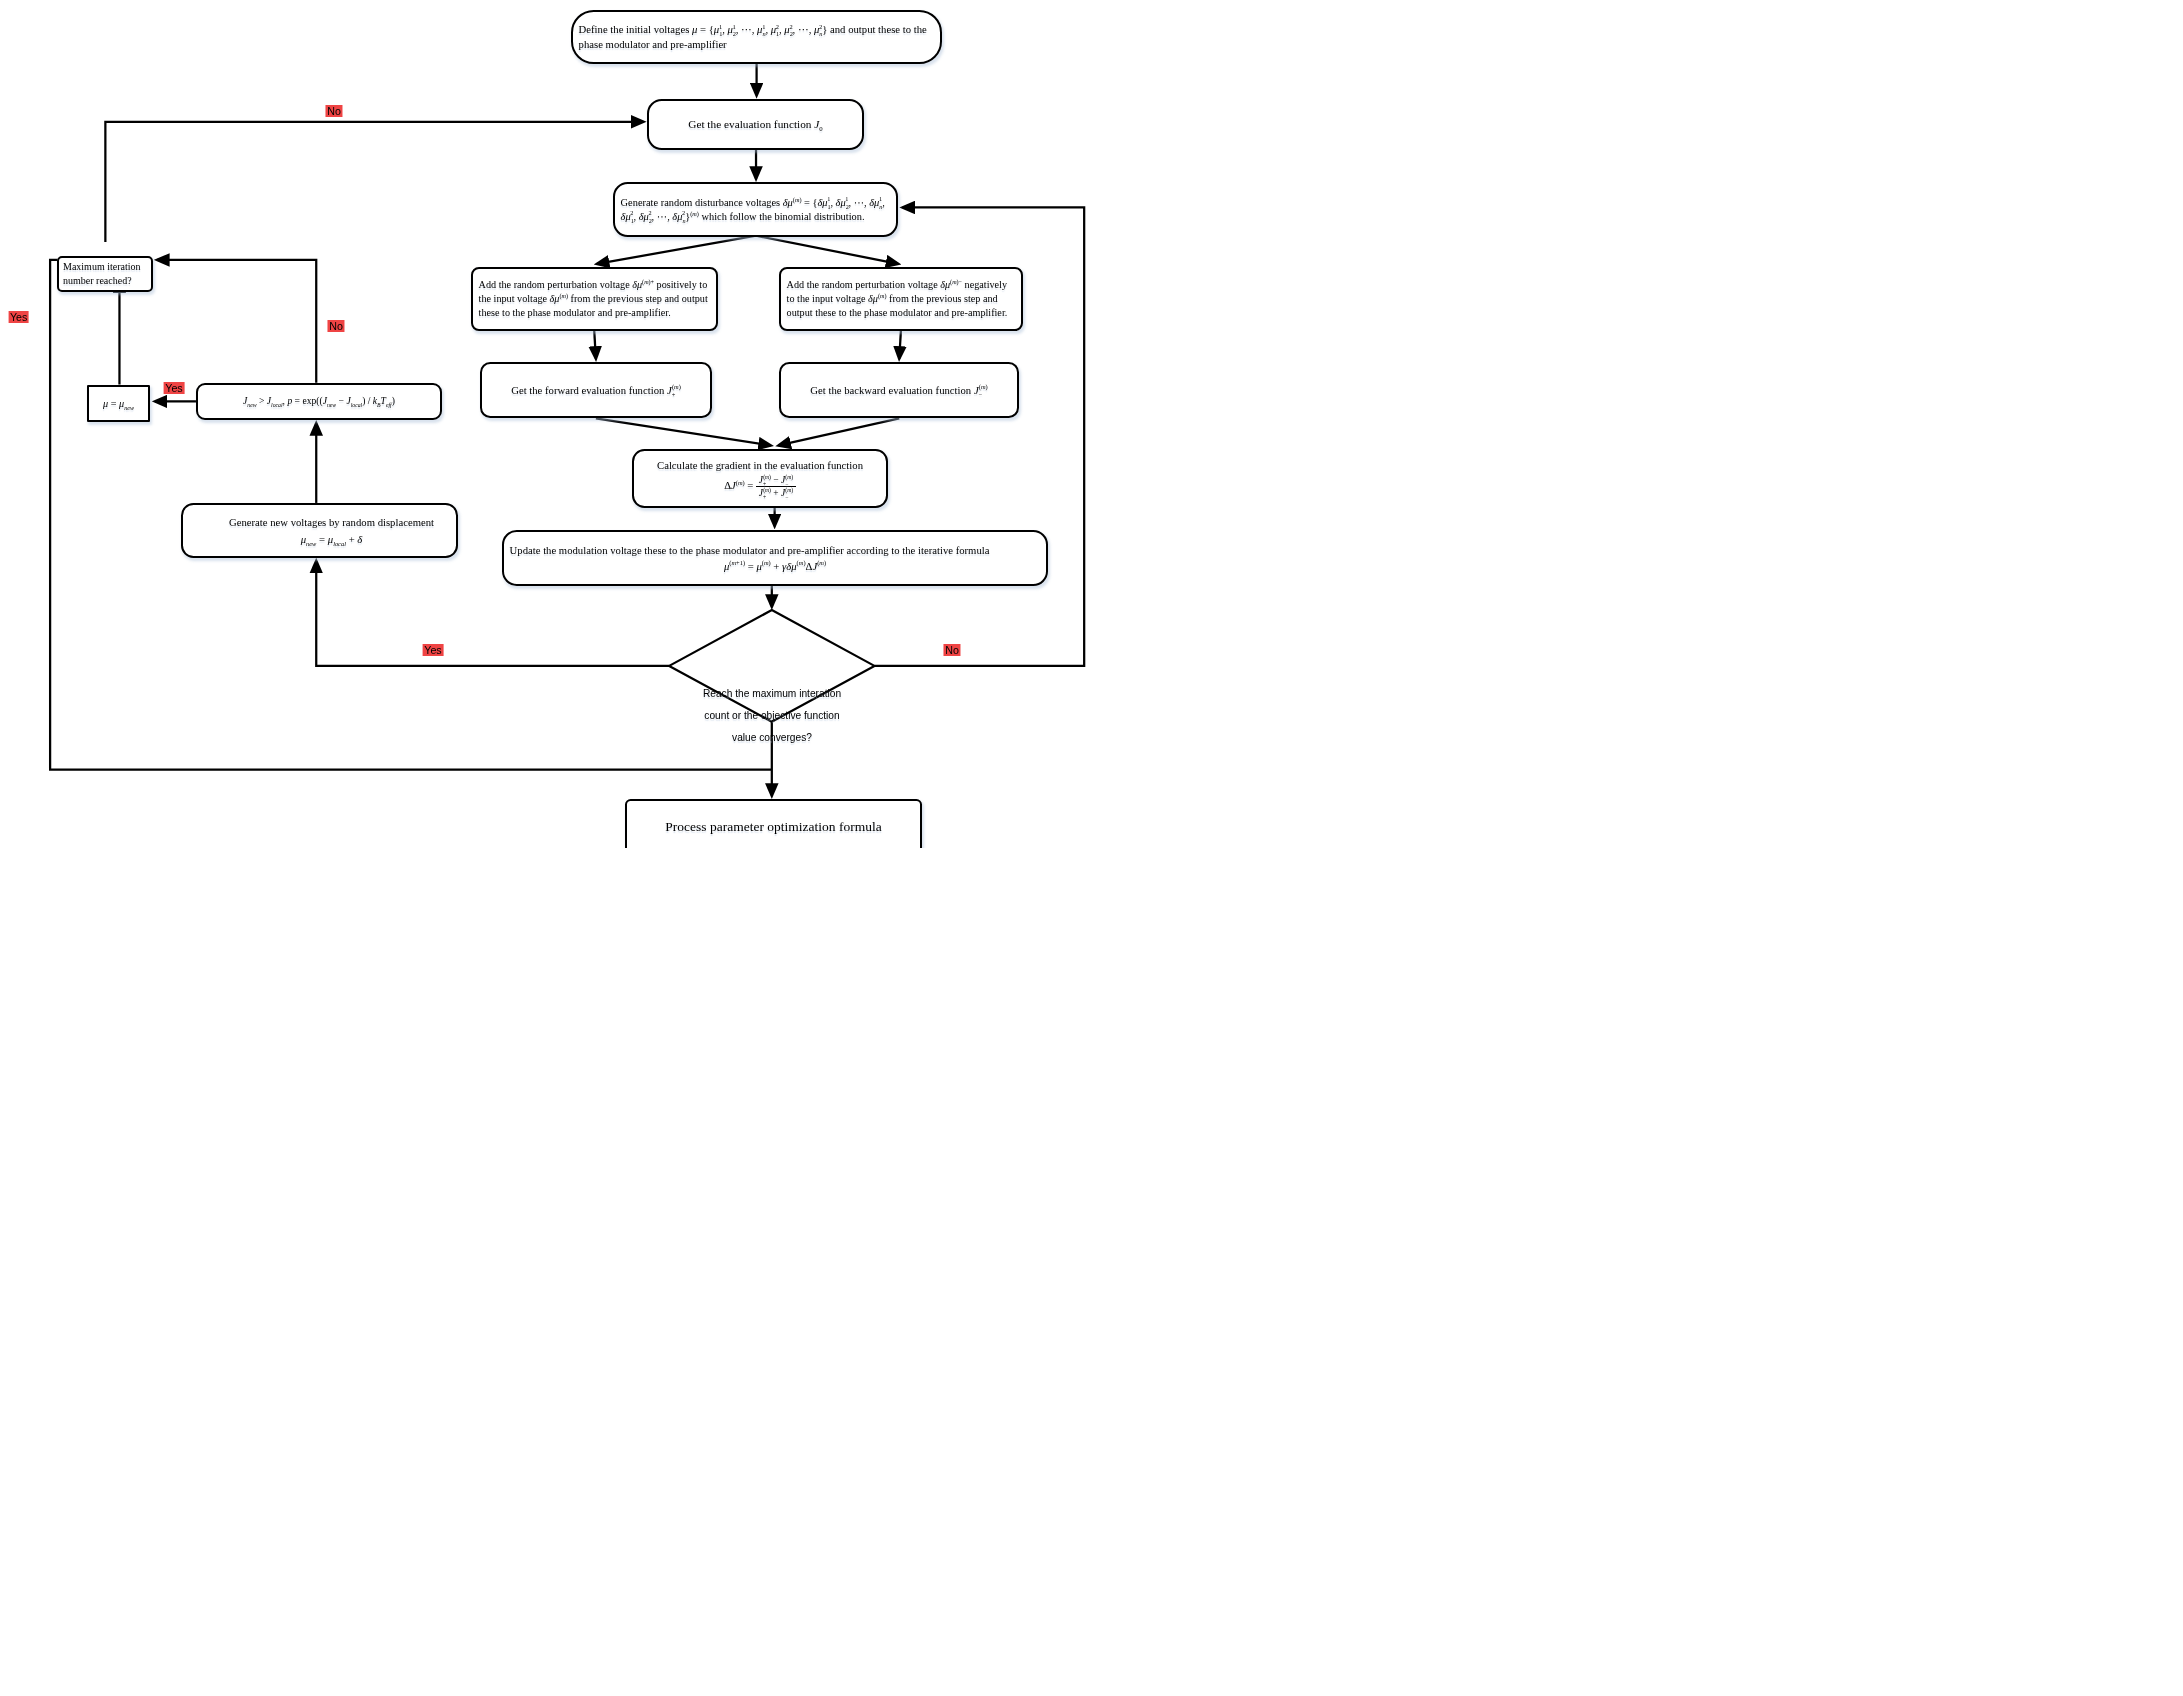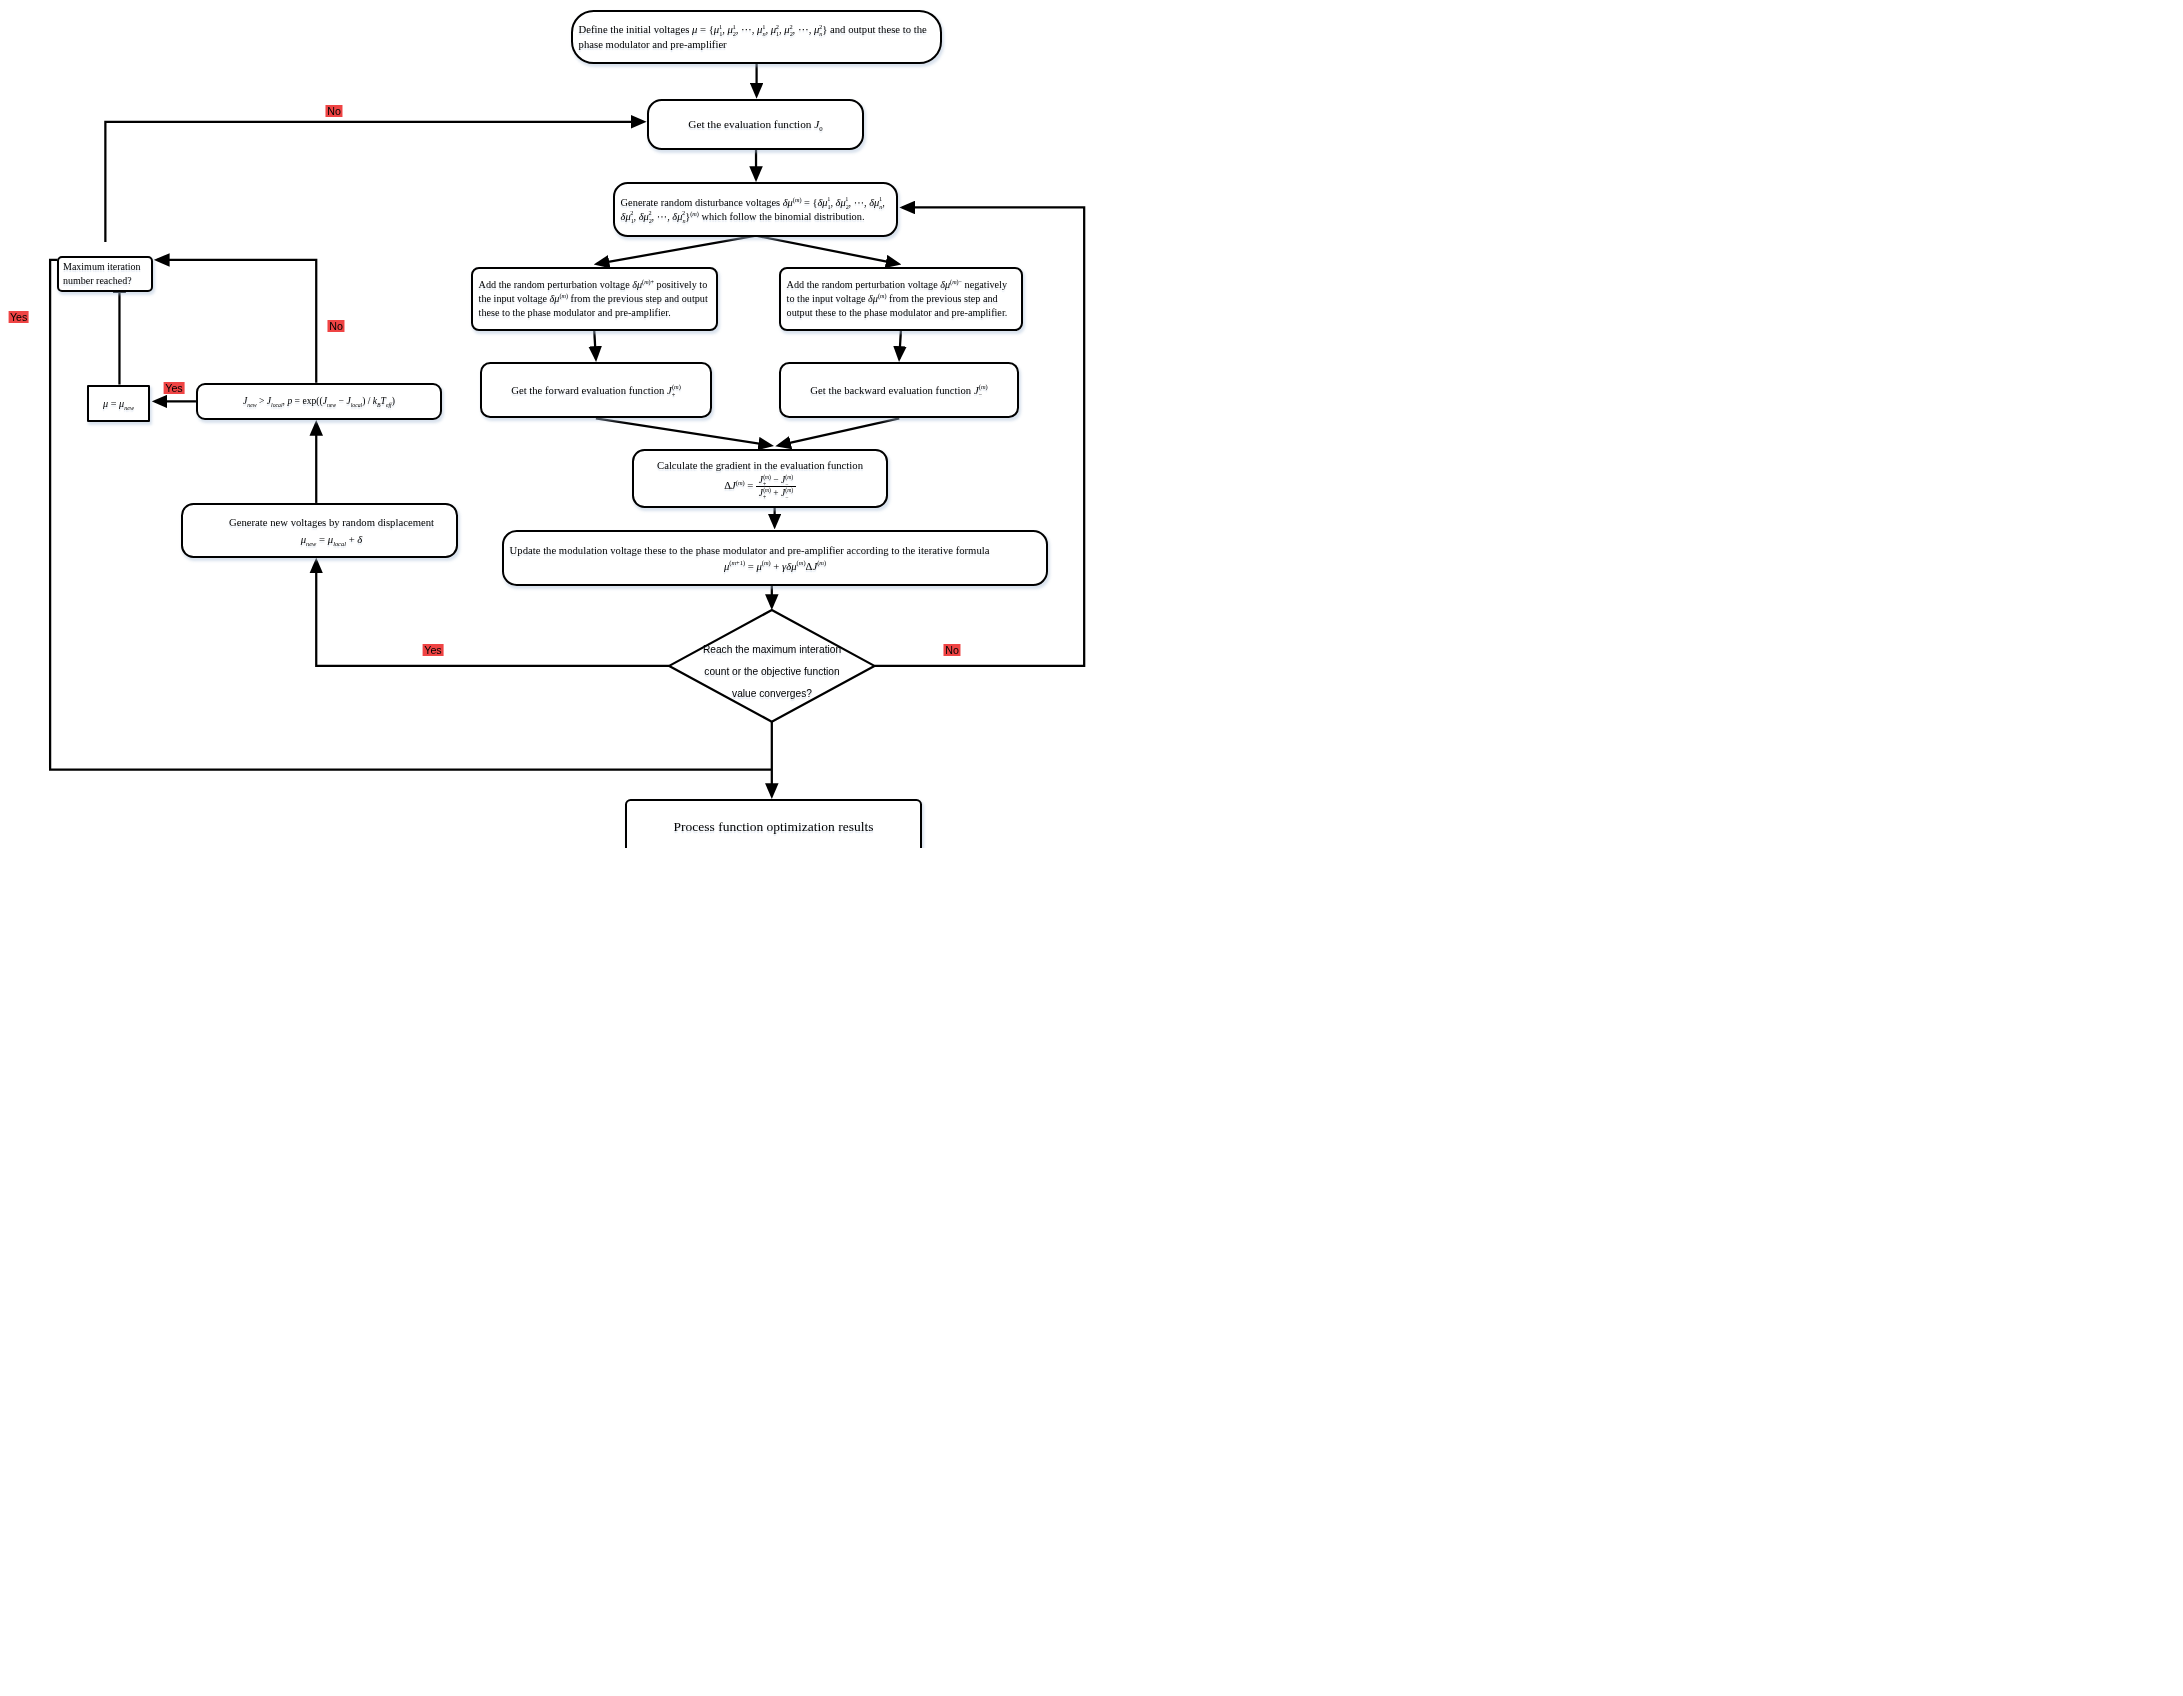--- a/index.html
+++ b/index.html
@@ -16,21 +16,21 @@
   sup{font-size:60%;vertical-align:super;line-height:0;}
   sub{font-size:60%;vertical-align:sub;line-height:0;}
   sub + sup{margin-left:-0.55em;}
   .frac{display:inline-block;vertical-align:middle;text-align:center;font-size:88%;line-height:1.15;}
   .frac .num{display:block;border-bottom:0.9px solid #000;padding:0 2.8px 0.6px;}
   .frac .den{display:block;padding:0.6px 2.8px 0;}
   .lbl{position:absolute;z-index:3;font-family:"Liberation Sans",sans-serif;font-size:10.7px;
        transform:translate(-50%,-50%);background:#ef4444;padding:0 1.7px;}
   .dtext{position:absolute;z-index:3;font-family:"Liberation Sans",sans-serif;font-size:10.2px;
          text-align:center;line-height:2.15;transform:translate(-50%,-50%);
-         text-shadow:0 1.7px 1.1px rgba(185,202,224,.5);}
+         text-shadow:0 1.7px 1.1px rgba(185,202,224,.5);margin-top:44px;}
 </style>
 </head>
 <body>
 
 <div class="page">
 
   <svg class="wires" width="1092" height="848" viewBox="0 0 1935 1504">
     <defs>
       <marker id="arr" markerWidth="7" markerHeight="6" refX="5.5" refY="3" orient="auto">
         <polygon points="0 0, 7 3, 0 6" fill="#000"></polygon>
@@ -94,21 +94,21 @@
   </div>
 
   <div class="node" style="left:502px;top:530px;width:546px;height:56px;border-radius:14.7px;font-size:10.7px;">
     <div class="txt left">Update the modulation voltage these to the phase modulator and pre-amplifier according to the iterative formula</div>
     <div class="txt center" style="margin-top:-1.1px;"><i>μ</i><sup>(<i>m</i>+1)</sup> = <i>μ</i><sup>(<i>m</i>)</sup> + <i>γδμ</i><sup>(<i>m</i>)</sup>Δ<i>J</i><sup>(<i>m</i>)</sup></div>
   </div>
 
   <div class="dtext" style="left:772px;top:672px;width:243px;">Reach the maximum interation<br>count or the objective function<br>value converges?</div>
 
   <div class="node center" style="left:625px;top:799px;width:297px;height:55px;border-radius:5.6px;font-size:13.5px;">
-    <div class="txt">Process function optimization results</div>
+    <div class="txt">Process parameter optimization formula</div>
   </div>
 
   <div class="node" style="left:57px;top:256px;width:96px;height:36px;border-radius:5px;font-size:10px;line-height:1.45;">
     <div class="txt left" style="padding:1.1px 4px;">Maximum iteration number reached?</div>
   </div>
 
   <div class="node center" style="left:87px;top:385px;width:63px;height:37px;border-radius:1.1px;font-size:10.2px;">
     <div class="txt"><i>μ</i> = <i>μ</i><sub><i>new</i></sub></div>
   </div>
 

